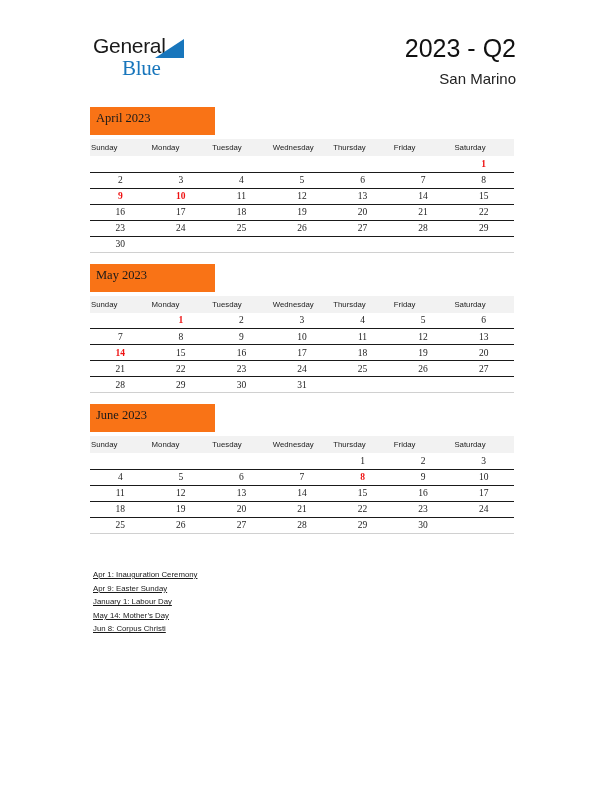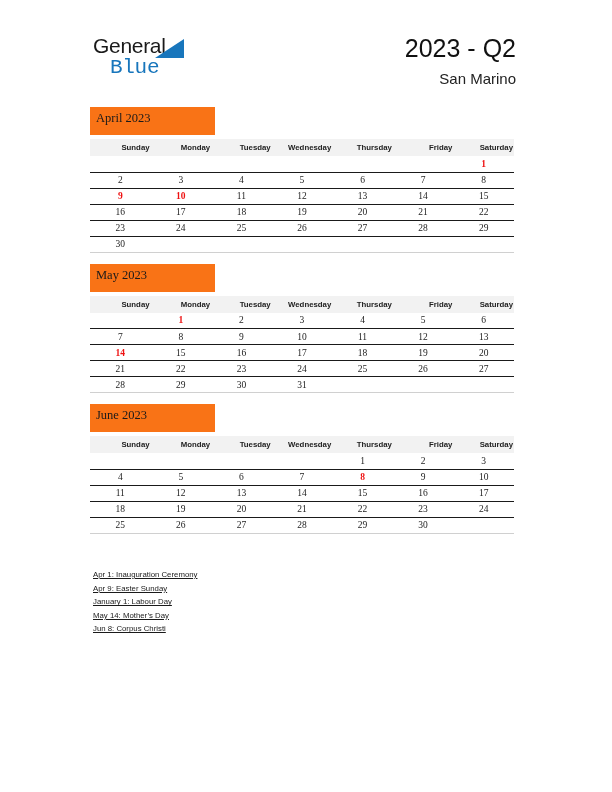--- a/index.html
+++ b/index.html
@@ -37,25 +37,25 @@
     position: absolute;
     left: 0; top: 0;
     font-size: 21px;
     letter-spacing: -0.3px;
     color: #1a1a1a;
     font-family: "Liberation Sans", sans-serif;
     line-height: 24px;
   }
   .logo-blue {
     position: absolute;
-    left: 17px; top: 22px;
+    left: 29px; top: 22px;
     font-size: 21px;
     letter-spacing: -0.3px;
     color: #1876bc;
-    font-family: Liberation Mono, monospace;
+    font-family: Liberation Serif, serif;
     line-height: 24px;
   }
   .logo-triangle {
     position: absolute;
     left: 62px;
     top: 5px;
     width: 0; height: 0;
     border-top: 0 solid transparent;
     border-left: 29px solid transparent;
     border-bottom: 19px solid #1876bc;
@@ -104,24 +104,24 @@
 
   table.cal {
     width: 424px;
     border-collapse: collapse;
     table-layout: fixed;
     margin-top: 4px;
   }
   table.cal th {
     background: #f2f2f2;
     font-size: 7.8px;
-    font-weight: bold;
+    font-weight: normal;
     color: #222222;
     height: 17px;
-    text-align: right;
+    text-align: left;
     border: none;
     font-family: "Liberation Sans", sans-serif;
   }
   table.cal td {
     height: 16px;
     text-align: center;
     font-size: 9.5px;
     color: #222222;
     border-bottom: 1px solid #1a1a1a;
     font-family: "Liberation Serif", serif;

